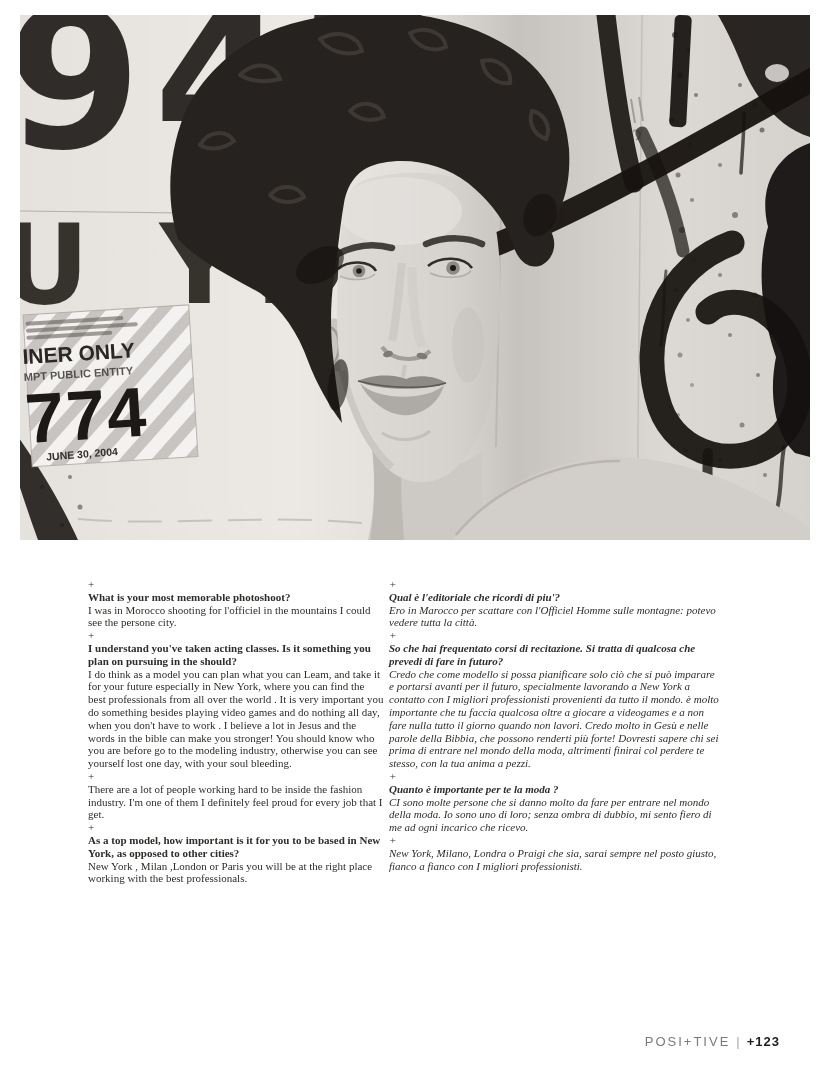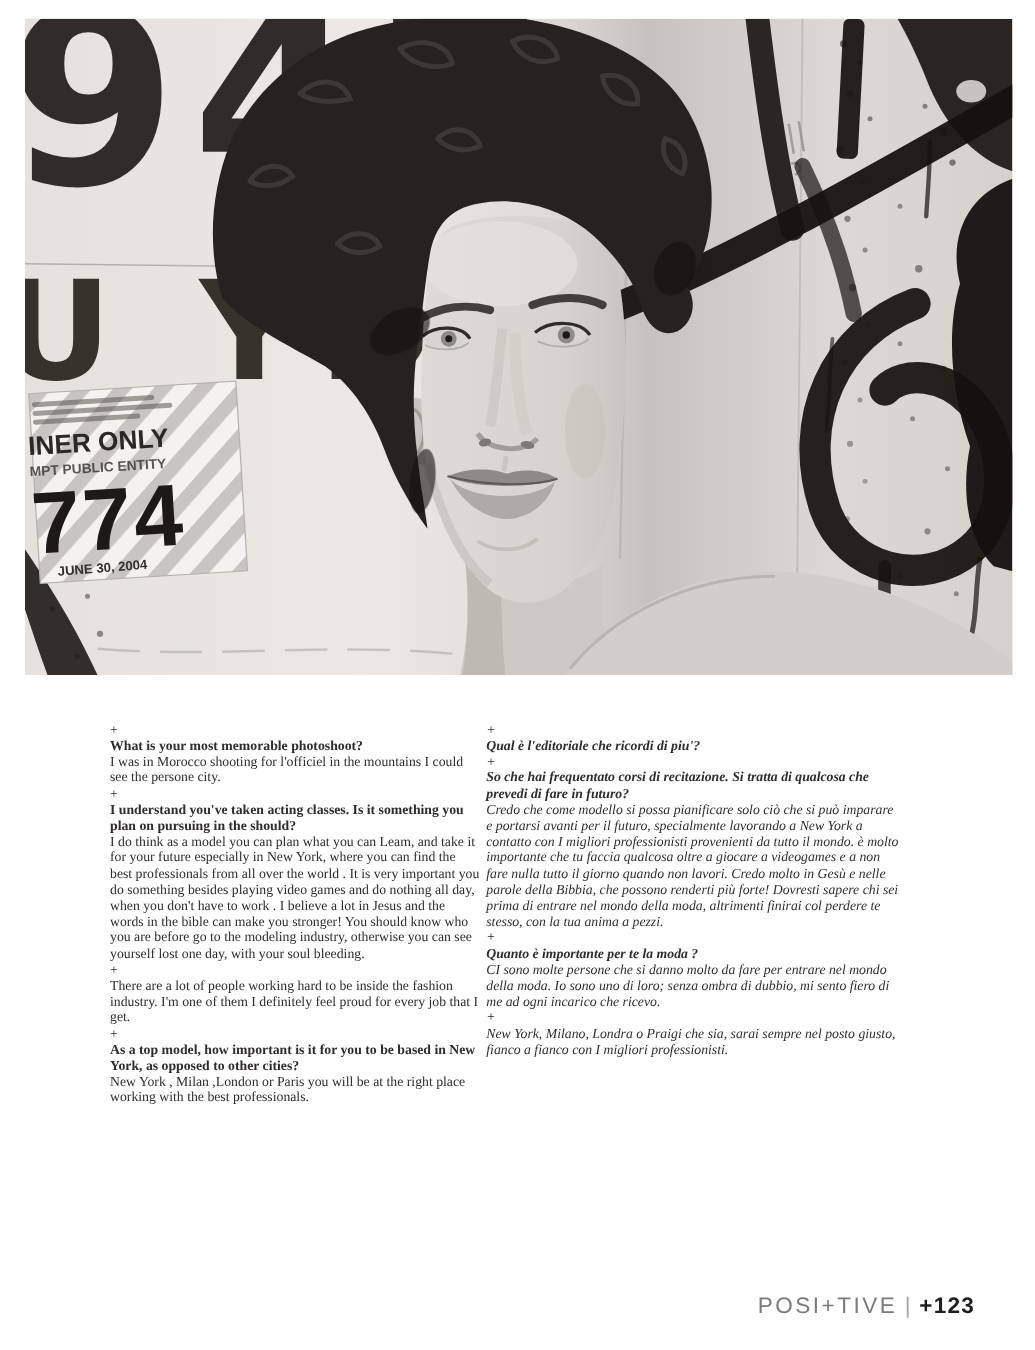--- a/index.html
+++ b/index.html
@@ -19,21 +19,21 @@
     font-size:11px; line-height:12.8px;
   }
   .col-en { left:88px;  width:296px; }
   .col-it { left:389px; width:330px; font-style:italic; }
   .col h3, .col p, .col .marker { margin:0; padding:0; font-size:inherit; line-height:inherit; }
   .col h3.q { font-weight:bold; }
 
   .footer {
     position:absolute; top:1034px; right:48px;
     font-family:"Liberation Sans", sans-serif;
-    font-size:18px; letter-spacing:2px; color:#7b7b7b;
+    font-size:13px; letter-spacing:2px; color:#7b7b7b;
     white-space:nowrap;
   }
   .footer .sep { color:#a5a5a5; margin:0 5px 0 6px; }
   .footer .pagenum { color:#1e1e1e; font-weight:bold; letter-spacing:1px; }
 </style>
 </head>
 <body>
 
 <div class="photo">
   <svg viewBox="0 0 790 525" xmlns="http://www.w3.org/2000/svg">
@@ -221,20 +221,21 @@
     <p class="a">I do think as a model you can plan what you can Leam, and take it for your future especially in New York, where you can find the best professionals from all over the world . It  is very important you do something besides playing video games and do nothing all day, when you don't have to work . I believe a lot in Jesus and the words in the bible can make you stronger! You should know who you are before go to the modeling industry, otherwise you can see yourself  lost one day, with your soul bleeding.</p>
     <div class="marker">+</div>
     <p class="a">There are a lot of people working hard to be inside the fashion industry. I'm one of them I definitely feel proud for every job that I get.</p>
     <div class="marker">+</div>
     <h3 class="q">As a top model, how important is it for you to be based in New York, as opposed to other cities?</h3>
     <p class="a">New York , Milan ,London or Paris you will be at the right place working with the best professionals.</p>
   </div>
 <div class="col col-it">
     <div class="marker">+</div>
     <h3 class="q">Qual è l'editoriale che ricordi di piu'?</h3>
+    <p class="a">Ero in Marocco per scattare con l'Officiel Homme sulle montagne: potevo vedere tutta la città.</p>
     <div class="marker">+</div>
     <h3 class="q">So che hai frequentato corsi di recitazione. Si tratta di qualcosa che prevedi di fare in futuro?</h3>
     <p class="a">Credo che come modello si possa pianificare solo ciò che si può imparare e portarsi avanti per il futuro, specialmente lavorando a New York a contatto con I migliori professionisti provenienti da tutto il mondo. è molto importante che tu faccia qualcosa oltre a giocare a videogames e a non fare nulla tutto il giorno quando non lavori. Credo molto in Gesù e nelle parole della Bibbia, che possono renderti più forte! Dovresti sapere chi sei prima di entrare nel mondo della moda, altrimenti finirai col perdere te stesso, con la tua anima a pezzi.</p>
     <div class="marker">+</div>
     <h3 class="q">Quanto è importante per te la moda ?</h3>
     <p class="a">CI sono molte persone che si danno molto da fare per entrare nel mondo della moda. Io sono uno di loro; senza ombra di dubbio, mi sento fiero di me ad ogni incarico che ricevo.</p>
     <div class="marker">+</div>
     <p class="a">New York, Milano, Londra o Praigi che sia, sarai sempre nel posto giusto, fianco a fianco con I migliori professionisti.</p>
   </div>
 

